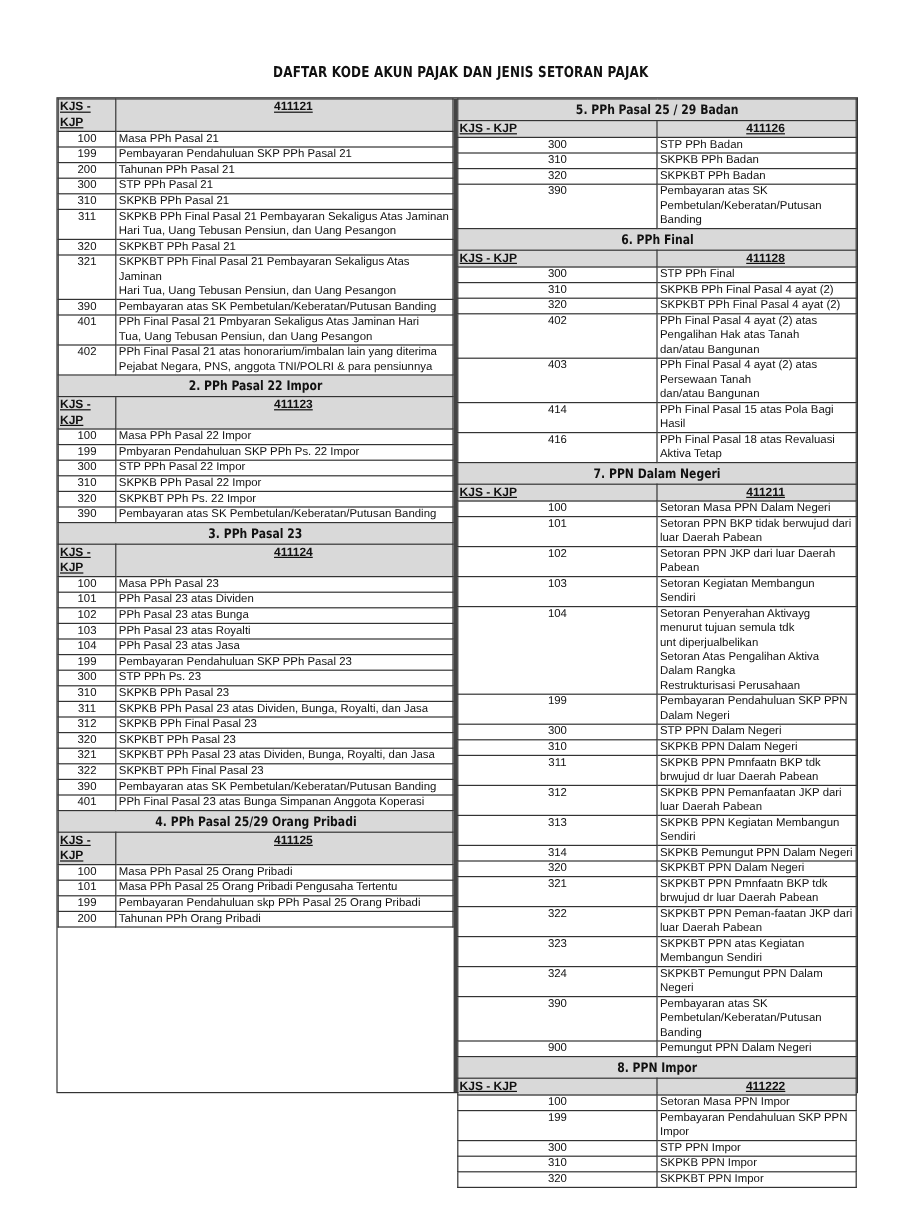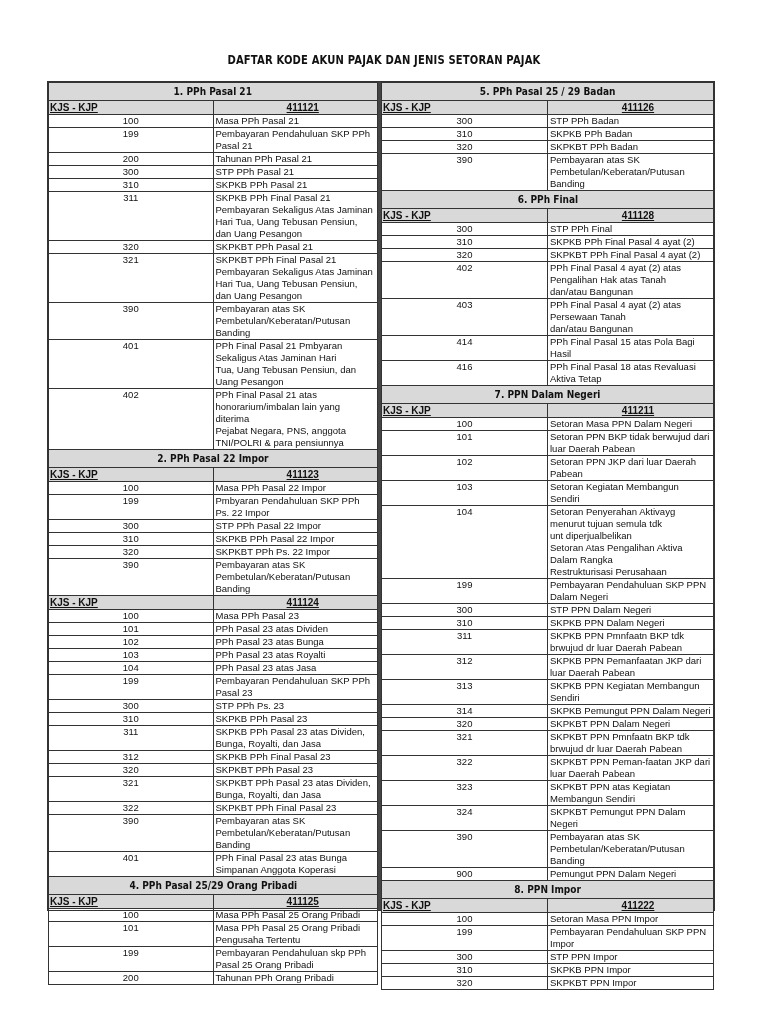--- a/index.html
+++ b/index.html
@@ -20,23 +20,20 @@
 </style>
 </head>
 <body>
 
 <div class="title">DAFTAR KODE AKUN PAJAK DAN JENIS SETORAN PAJAK</div>
 
 <div class="sheet">
   <div class="col left">
     <table>
         <tbody>
-          <tr class="sec">
-            <td colspan="2"><span>1. PPh Pasal 21</span></td>
-          </tr>
           <tr class="hdr">
             <td class="code">KJS - KJP</td>
             <td class="acc">411121</td>
           </tr>
           <tr>
             <td class="code">100</td>
             <td class="desc">Masa PPh Pasal 21</td>
           </tr>
           <tr>
             <td class="code">199</td>
@@ -105,20 +102,23 @@
             <td class="code">310</td>
             <td class="desc">SKPKB PPh Pasal 22 Impor</td>
           </tr>
           <tr>
             <td class="code">320</td>
             <td class="desc">SKPKBT PPh Ps. 22 Impor</td>
           </tr>
           <tr>
             <td class="code">390</td>
             <td class="desc">Pembayaran atas SK Pembetulan/Keberatan/Putusan Banding</td>
+          </tr>
+          <tr class="sec">
+            <td colspan="2"><span>3. PPh Pasal 23</span></td>
           </tr>
           <tr class="hdr">
             <td class="code">KJS - KJP</td>
             <td class="acc">411124</td>
           </tr>
           <tr>
             <td class="code">100</td>
             <td class="desc">Masa PPh Pasal 23</td>
           </tr>
           <tr>

